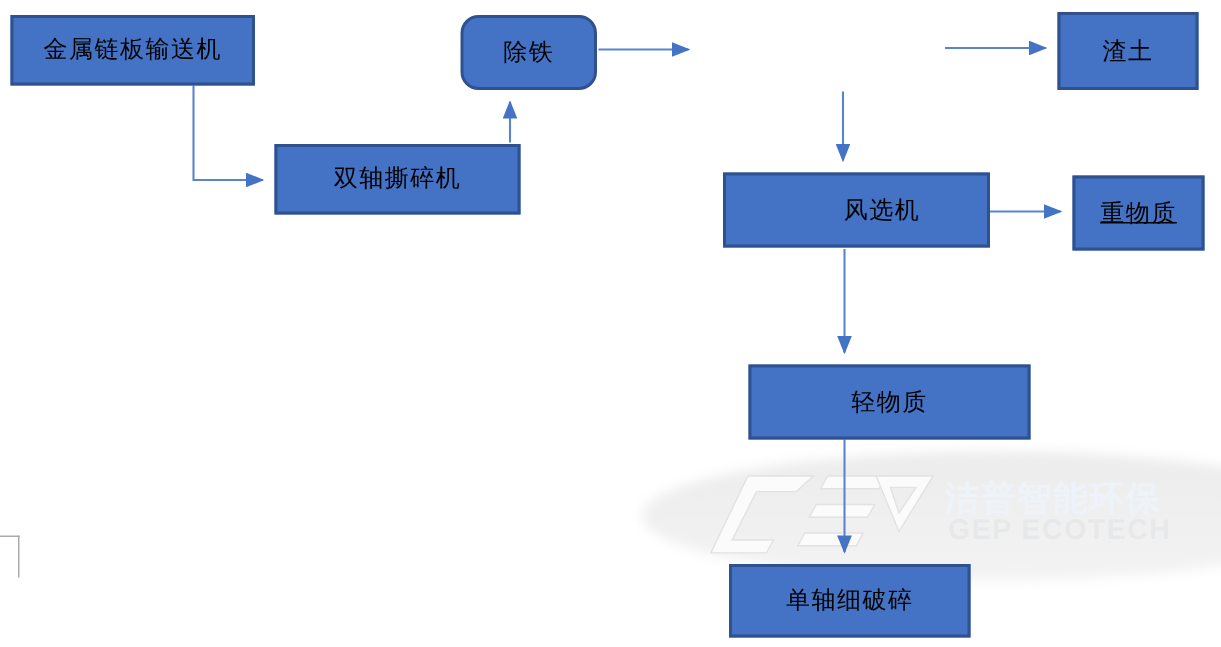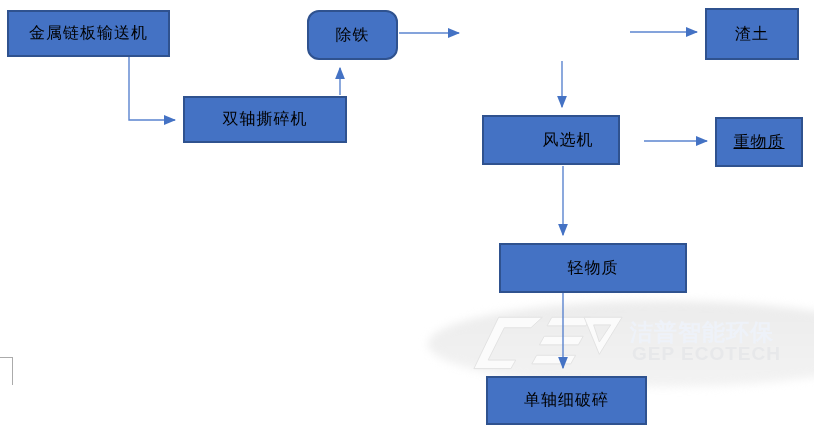--- a/index.html
+++ b/index.html
@@ -92,21 +92,21 @@
 
   <div class="node" style="left:7px;  top:10px;  width:163px; height:47px;">金属链板输送机</div>
 
   <div class="node" style="left:183px; top:96px;  width:164px; height:47px;">双轴撕碎机</div>
 
   <div class="node" style="left:307px; top:10px;  width:91px;  height:50px;border-radius:12px;">除铁</div>
 
 
   <div class="node" style="left:705px; top:8px;   width:94px;  height:52px;">渣土</div>
 
-  <div class="node" style="left:482px; top:115px; width:138px; height:50px;padding-left:34px;">风选机</div>
+  <div class="node" style="left:482px; top:115px; width:178px; height:50px;padding-left:34px;">风选机</div>
 
   <div class="node" style="left:715px; top:117px; width:88px;  height:50px;text-decoration:underline;">重物质</div>
 
   <div class="node" style="left:499px; top:243px; width:188px; height:50px;">轻物质</div>
 
   <div class="node" style="left:486px; top:376px; width:161px; height:49px;">单轴细破碎</div>
 
 </div>
 
 </body></html>

